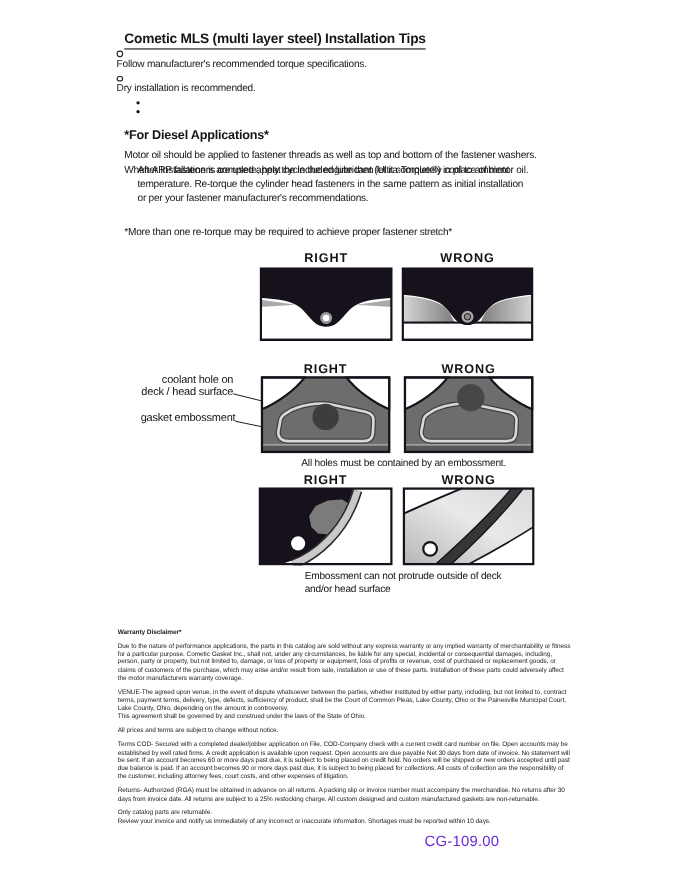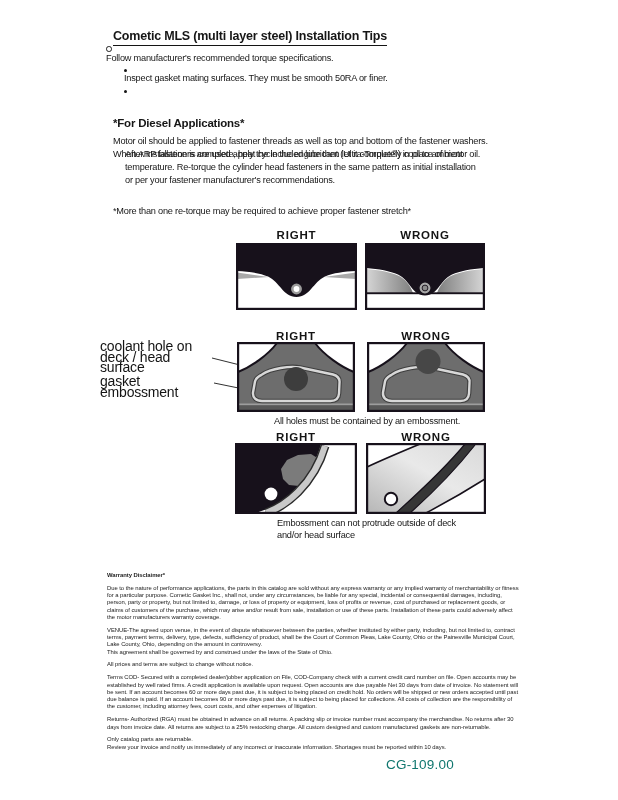--- a/index.html
+++ b/index.html
@@ -9,44 +9,47 @@
   .title{font-size:12.5px;font-weight:bold;letter-spacing:-0.2px;
          border-bottom:1.8px solid #141414;padding-bottom:1.5px;display:inline-block;}
   .body-text{font-size:9.2px;letter-spacing:-0.22px;line-height:13px;white-space:pre-line;}
   .bullet-row{display:flex;align-items:flex-start;font-size:9.2px;letter-spacing:-0.22px;line-height:13px;flex-direction:column;}
   .o-marker{width:3.6px;height:3.6px;border:1px solid #222;border-radius:50%;margin:4px 3.5px 0 0;flex:none;}
   .dot-marker{width:3.4px;height:3.4px;background:#161616;border-radius:50%;margin:4.5px 3.5px 0 0;flex:none;}
   .sub{margin-left:18px;}
   .h2{font-size:11.5px;font-weight:bold;letter-spacing:-0.2px;}
   .rw-label{font-size:11.5px;font-weight:600;letter-spacing:0.8px;text-align:center;color:#141414;}
   .caption{font-size:9.2px;letter-spacing:-0.2px;line-height:11.5px;white-space:pre-line;color:#141414;}
-  .side-label{font-size:14px;letter-spacing:-0.2px;line-height:10.5px;text-align:left;white-space:pre-line;color:#141414;}
+  .side-label{font-size:10px;letter-spacing:-0.2px;line-height:10.5px;text-align:right;white-space:pre-line;color:#141414;}
   .legal{font-size:5.9px;line-height:7.3px;letter-spacing:-0.05px;width:414px;color:#1c1c1c;}
   .legal p{margin:0 0 5.5px 0;white-space:pre-line;}
   .legal .lh{font-weight:bold;margin:0 0 5.5px 0;}
-  .pagenum{font-size:13.5px;letter-spacing:0.2px;color:#0f766e;}
+  .pagenum{font-size:13.5px;letter-spacing:0.2px;color:#6d28d9;}
   svg.diag{position:absolute;display:block;}
 </style>
 </head>
 <body>
 
 <div class="page">
 
   <div class="abs" style="left:113px;top:26px;">
     <span class="title">Cometic MLS (multi layer steel) Installation Tips</span>
   </div>
 
   <div class="abs" style="left:106px;top:42px;width:420px;">
     <div class="bullet-row">
       <span class="o-marker"></span>
       <span>Follow manufacturer's recommended torque specifications.</span>
     </div>
+    <div class="bullet-row">
+      <span class="o-marker"></span>
+      <span>Dry installation is recommended.</span>
+    </div>
     <div class="bullet-row sub">
       <span class="dot-marker"></span>
-      <span>Inspect gasket mating surfaces.  They must be smooth 50RA or finer.</span>
     </div>
     <div class="bullet-row sub">
       <span class="dot-marker"></span>
     </div>
   </div>
 
   <div class="abs h2" style="left:113px;top:117px;">*For Diesel Applications*</div>
   <div class="abs body-text" style="left:113px;top:135px;width:430px;">Motor oil should be applied to fastener threads as well as top and bottom of the fastener washers.
 When ARP fasteners are used apply the included lubricant (Ultra-Torque®) in place of motor oil.</div>
   <div class="abs body-text" style="left:113px;top:148px;width:430px;margin-left:12px;">After Installation is complete, heat cycle the engine then let it completely cool to ambient

